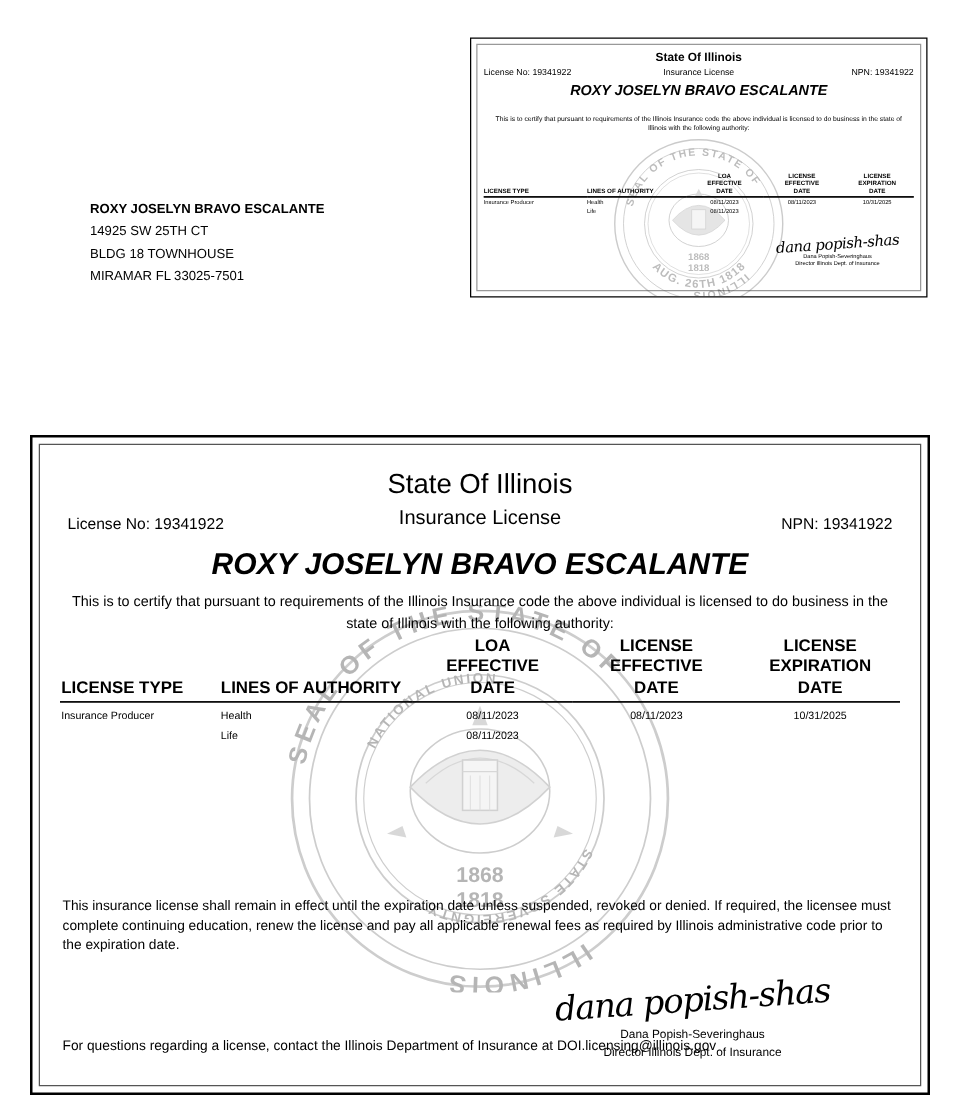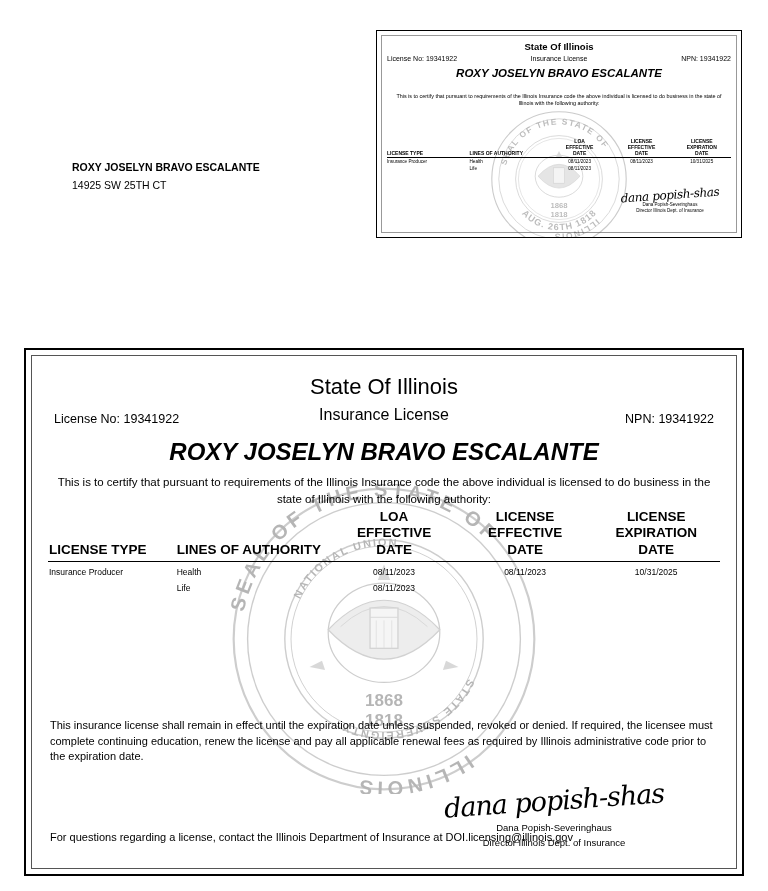--- a/index.html
+++ b/index.html
@@ -362,20 +362,22 @@
   <div class="sc-sig">
     <div class="sc-sig-script">dana popish-shas</div>
     <div class="sc-sig-l1">Dana Popish-Severinghaus</div>
     <div class="sc-sig-l2">Director Illinois Dept. of Insurance</div>
   </div>
 </div>
 
 <div class="address">
   <div class="name">ROXY JOSELYN BRAVO ESCALANTE</div>
   <div>14925 SW 25TH CT</div>
+  <div>BLDG 18 TOWNHOUSE</div>
+  <div>MIRAMAR FL 33025-7501</div>
 </div>
 
 <div class="big-card">
   <div class="bc-inner">
 
     <svg class="bc-seal" viewBox="0 0 200 200">
       <circle cx="100" cy="100" r="97" fill="none" stroke="#6a6a6a" stroke-width="1.4"></circle>
       <circle cx="100" cy="100" r="88" fill="none" stroke="#6a6a6a" stroke-width="0.9"></circle>
       <circle cx="100" cy="100" r="64" fill="none" stroke="#6a6a6a" stroke-width="0.9"></circle>
       <circle cx="100" cy="100" r="60" fill="none" stroke="#6a6a6a" stroke-width="0.6"></circle>

